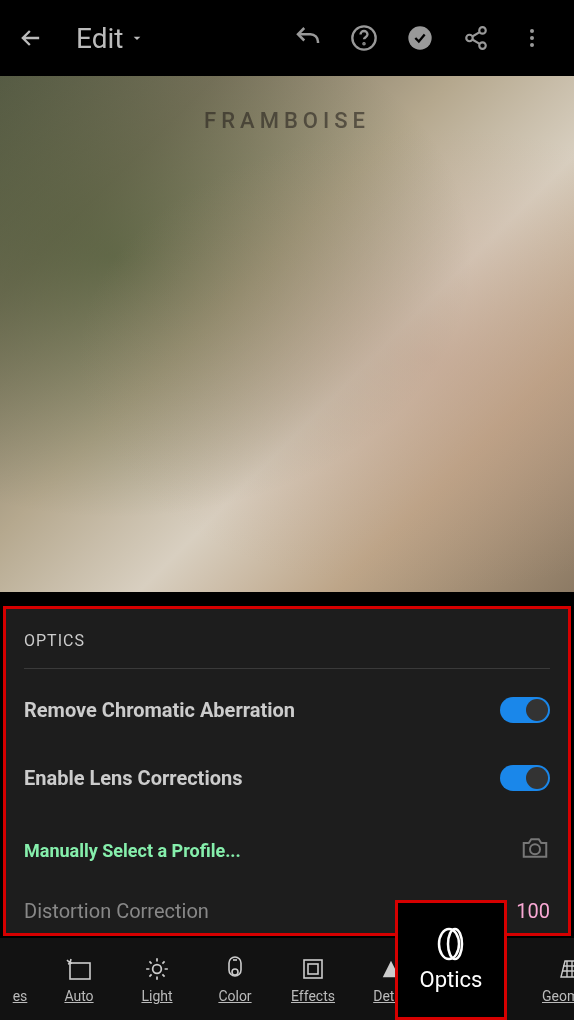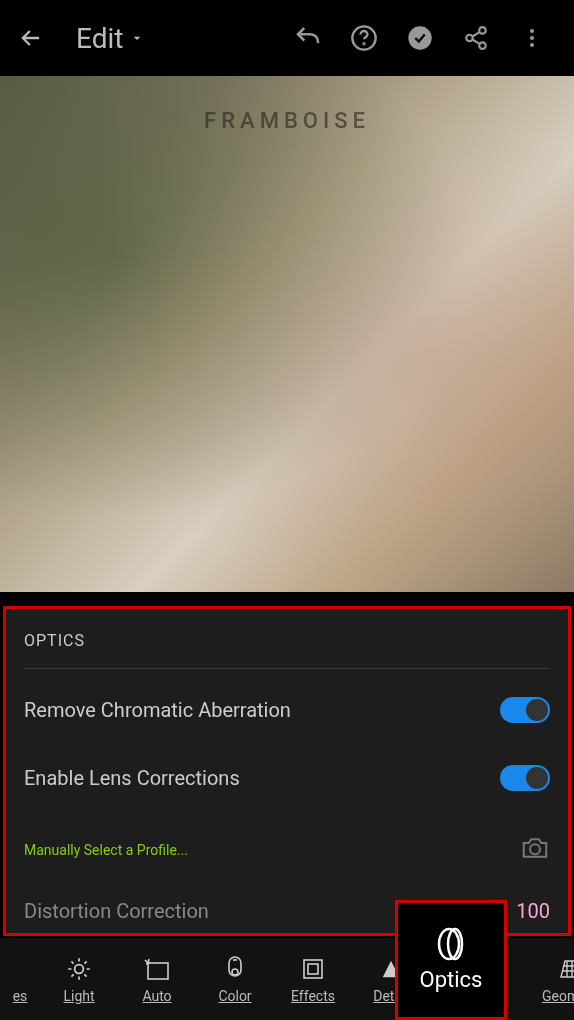--- a/index.html
+++ b/index.html
@@ -9,26 +9,26 @@
 .edit-btn{display:flex;align-items:center;margin-left:28px;color:#bbb;font-size:28px;font-weight:400;}
 .edit-btn .chev{margin-left:6px;}
 .top-spacer{flex:1;}
 .top-icon{width:56px;height:56px;display:flex;align-items:center;justify-content:center;color:#999;}
 .photo{width:574px;height:516px;background:linear-gradient(135deg,#5a5d48 0%,#7d7560 20%,#b5a88e 42%,#d8cfc0 60%,#bda588 78%,#8c7a64 100%);position:relative;overflow:hidden;}
 .photo::before{content:"";position:absolute;inset:0;background:radial-gradient(ellipse at 75% 55%,rgba(190,150,130,0.45) 0%,transparent 58%),radial-gradient(ellipse at 20% 35%,rgba(60,80,40,0.55) 0%,transparent 55%);}
 .photo::after{content:"FRAMBOISE";position:absolute;top:32px;left:50%;transform:translateX(-50%);color:rgba(40,35,30,0.6);font-size:22px;letter-spacing:5px;font-weight:500;}
 .panel{position:absolute;left:3px;right:3px;top:606px;height:330px;background:#1d1d1d;border:3px solid #d60000;padding:22px 18px 0;}
 .panel-title{font-size:16px;letter-spacing:1px;color:#ccc;margin-bottom:18px;}
 .divider{height:1px;background:#3a3a3a;margin-bottom:28px;}
-.row{display:flex;align-items:center;justify-content:space-between;margin-bottom:42px;}
+.row{display:flex;align-items:center;justify-content:space-between;margin-bottom:42px;font-weight:bold;}
 .row-label{font-size:20px;color:#ccc;}
 .toggle{width:50px;height:26px;background:#1a87ea;border-radius:13px;position:relative;}
 .toggle::after{content:"";position:absolute;width:22px;height:22px;background:#333;border-radius:50%;top:2px;right:2px;}
 .manual-row{display:flex;align-items:center;justify-content:space-between;margin-bottom:32px;}
-.manual-label{font-size:14px;font-weight:400;color:#84cc16;}
+.manual-label{font-size:18px;font-weight:700;color:#86efac;}
 .cam-icon{color:#777;}
 .distort-row{display:flex;justify-content:space-between;}
 .distort-label{font-size:20px;color:#888;}
 .distort-val{font-size:20px;color:#f9a8d4;}
 .bottombar{position:absolute;bottom:0;left:0;right:0;height:82px;background:#121212;display:flex;align-items:center;}
 .tab{flex:0 0 78px;display:flex;flex-direction:column;align-items:center;justify-content:center;gap:4px;color:#bbb;font-size:14px;position:relative;text-decoration:underline;}
 .tab.first{flex:0 0 40px;}
 .tab.last{flex:0 0 60px;}
 .tab-icon{height:30px;display:flex;align-items:center;justify-content:center;color:#ccc;}
 .active-tab{position:absolute;bottom:0;left:395px;width:112px;height:120px;background:#000;border:3px solid #d60000;display:flex;flex-direction:column;align-items:center;justify-content:center;gap:8px;}
@@ -115,35 +115,35 @@
   </div>
 </div>
 
 <div class="bottombar">
   <div class="tab first">
     <div class="tab-icon"></div>
     <div>es</div>
   </div>
   <div class="tab">
     <div class="tab-icon">
+      <svg width="28" height="24" viewBox="0 0 28 24" fill="none" stroke="currentColor" stroke-width="1.6">
+          <rect x="5" y="6" width="20" height="16"></rect>
+          <path d="M2 3l3 3M6 2l-1 4M3 7l4-1"></path>
+        </svg>
+    </div>
+    <div>Auto</div>
+  </div>
+  <div class="tab">
+    <div class="tab-icon">
       <svg width="26" height="26" viewBox="0 0 24 24" fill="none" stroke="currentColor" stroke-width="1.6">
           <circle cx="12" cy="12" r="4"></circle>
           <path d="M12 2v3M12 19v3M2 12h3M19 12h3M5 5l2 2M17 17l2 2M5 19l2-2M17 7l2-2"></path>
         </svg>
     </div>
     <div>Light</div>
-  </div>
-  <div class="tab">
-    <div class="tab-icon">
-      <svg width="28" height="24" viewBox="0 0 28 24" fill="none" stroke="currentColor" stroke-width="1.6">
-          <rect x="5" y="6" width="20" height="16"></rect>
-          <path d="M2 3l3 3M6 2l-1 4M3 7l4-1"></path>
-        </svg>
-    </div>
-    <div>Auto</div>
   </div>
   <div class="tab">
     <div class="tab-icon">
       <svg width="20" height="28" viewBox="0 0 20 28" fill="none" stroke="currentColor" stroke-width="1.6">
           <path d="M10 2a6 6 0 0 0-6 6v7a6 6 0 0 0 12 0V8a6 6 0 0 0-6-6z"></path>
           <circle cx="10" cy="17" r="3"></circle>
           <path d="M8 5h4"></path>
         </svg>
     </div>
     <div>Color</div>

